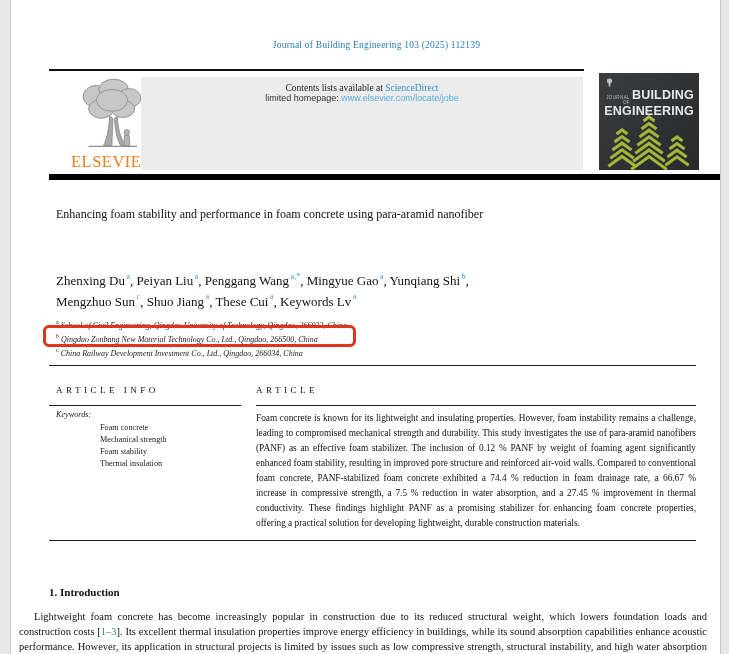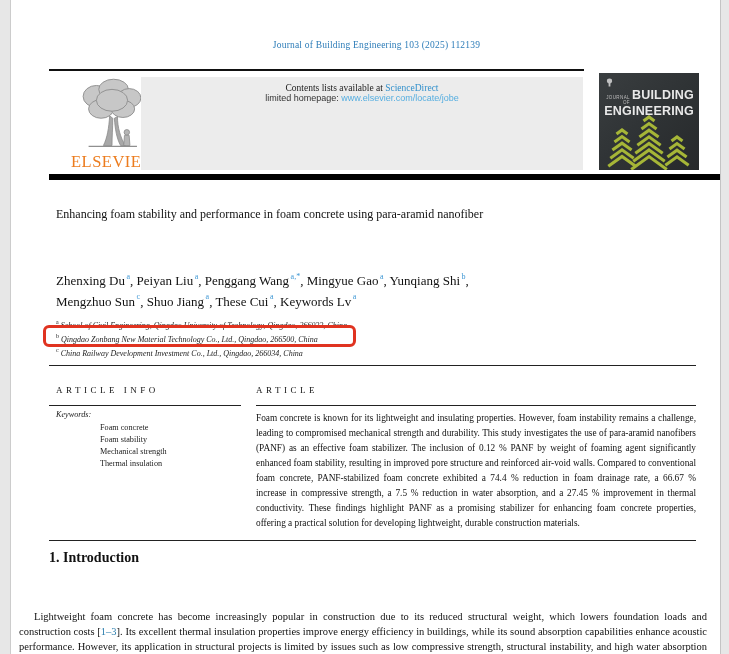--- a/index.html
+++ b/index.html
@@ -62,21 +62,21 @@
   .info-rule { position:absolute; left:38px; top:405px; width:192px; height:1.2px; background:#222; }
   .abs-rule  { position:absolute; left:245px; top:405px; width:440px; height:1.2px; background:#222; }
   .keywords { position:absolute; left:45px; top:410px; width:192px; font-size:8.2px; color:#1a1a1a; }
   .kw-label { font-style:italic; margin-bottom:3px; }
   .kw-item  { line-height:12px;padding-left:44px; }
 
   .abs-col  { position:absolute; left:245px; top:385px; width:440px; }
   .abs-text { position:absolute; left:245px; top:411px; width:440px;
               font-size:9.3px; line-height:15px; color:#111; text-align:justify; }
 
-  .intro-heading { position:absolute; left:38px; top:550px; font-size:14px; font-weight:bold; color:#111; }
+  .intro-heading { position:absolute; left:38px; top:586px; font-size:11px; font-weight:bold; color:#111; }
   .intro-para { position:absolute; left:8px; top:594px; width:688px;
                 font-size:10.5px; line-height:14.8px; color:#111; text-align:justify; text-indent:15px;margin-top:16px; }
   .cite { color:#2d7fae; }
 </style>
 </head>
 <body>
 
 <div class="page">
 
   <div class="running-head">Journal of Building Engineering 103 (2025) 112139</div>
@@ -159,22 +159,22 @@
 
   <div class="mid-rule"></div>
 
   <div class="info-col">
     <div class="col-heading" style="letter-spacing: 3.5px;">ARTICLE INFO</div>
   </div>
   <div class="info-rule"></div>
   <div class="keywords">
     <div class="kw-label">Keywords:</div>
     <div class="kw-item">Foam concrete</div>
+    <div class="kw-item">Mechanical strength</div>
     <div class="kw-item">Foam stability</div>
-    <div class="kw-item">Mechanical strength</div>
     <div class="kw-item">Thermal insulation</div>
   </div>
 
   <div class="abs-col">
     <div class="col-heading" style="letter-spacing: 3.5px;">ARTICLE</div>
   </div>
   <div class="abs-rule"></div>
   <div class="abs-text">Foam concrete is known for its lightweight and insulating properties. However, foam instability remains a challenge, leading to compromised mechanical strength and durability. This study investigates the use of para-aramid nanofibers (PANF) as an effective foam stabilizer. The inclusion of 0.12 % PANF by weight of foaming agent significantly enhanced foam stability, resulting in improved pore structure and reinforced air-void walls. Compared to conventional foam concrete, PANF-stabilized foam concrete exhibited a 74.4 % reduction in foam drainage rate, a 66.67 % increase in compressive strength, a 7.5 % reduction in water absorption, and a 27.45 % improvement in thermal conductivity. These findings highlight PANF as a promising stabilizer for enhancing foam concrete properties, offering a practical solution for developing lightweight, durable construction materials.</div>
 
   <div class="bottom-rule"></div>

